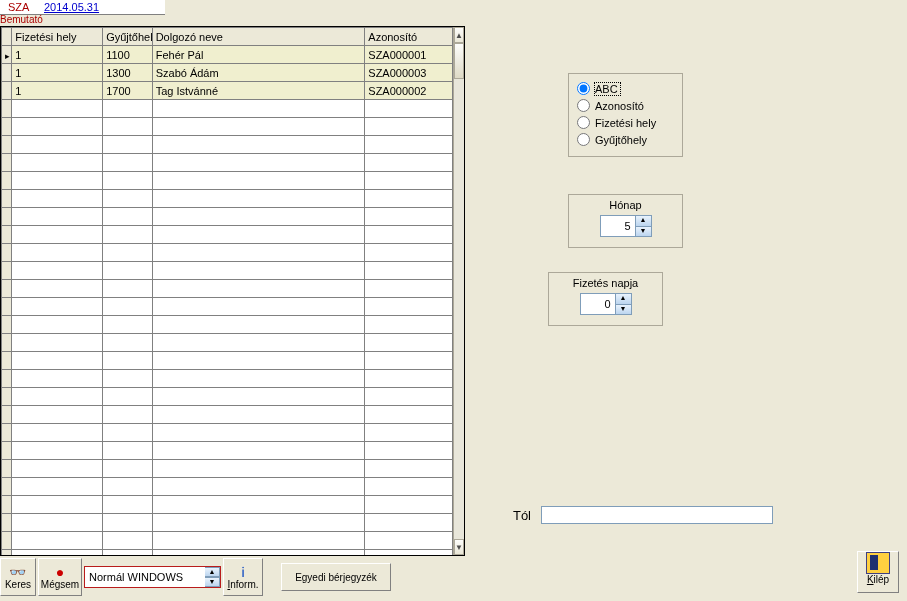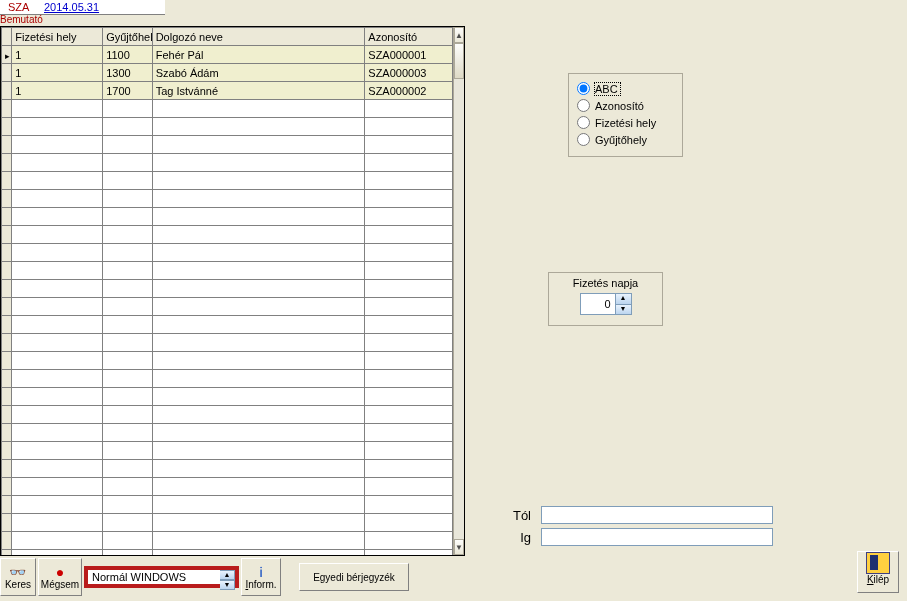--- a/index.html
+++ b/index.html
@@ -112,25 +112,24 @@
     box-sizing: border-box;
   }
   .tbtn .ic { font-size: 14px; line-height: 14px; }
   .tbtn.keres { width: 36px; }
   .tbtn.megsem { width: 44px; }
   .tbtn.inform { width: 40px; }
   .tbtn.egyedi { width: 110px; height: 28px; flex-direction: row; margin-left: 16px;}
   .combo {
     height: 22px;
     background: #fff;
-    border: 4px solid #b91c1c;
+    border: 1px solid #b91c1c;
     display: flex; 
     font-size: 11px;
     box-sizing: border-box;
-    gap: 12px;
   }
   .combo input {
     border: none; outline: none; font: inherit;
     width: 112px; padding: 0 4px;
   }
   .combo .spin { display: flex; flex-direction: column; }
   .combo .spin div {
     width: 15px; height: 10px;
     border: 1px solid #7f9db9; border-left: none;
     background: linear-gradient(#e9f3fd,#bcd5ef);
@@ -495,39 +494,45 @@
     <label>
       <input type="radio" name="sort" style="">
       <span>Fizetési hely</span>
     </label>
     <label>
       <input type="radio" name="sort" style="">
       <span>Gyűjtőhely</span>
     </label>
   </div>
 
+  <div class="panel month-panel">
+    <div>Hónap</div>
+    <div class="num-field">
+      <input value="5" style="">
+      <div class="spin">
+        <div>▲</div>
+        <div>▼</div>
+      </div>
+    </div>
+  </div>
 
   <div class="panel payday-panel">
     <div>Fizetés napja</div>
     <div class="num-field">
       <input value="0" style="">
       <div class="spin">
         <div>▲</div>
         <div>▼</div>
       </div>
     </div>
   </div>
 
   <div class="range-row row-tol">
     <span class="lbl">Tól</span>
     <input value="" style="">
   </div>
-  <div class="range-row row-ig">
-    <span class="lbl">Ig</span>
-    <input value="" style="">
-  </div>
 
   <div class="exit-btn">
     <span class="ic"></span>
     <span><span class="underline-key">K</span>ilép</span>
   </div>
 
 </div>
 
 </body></html>

